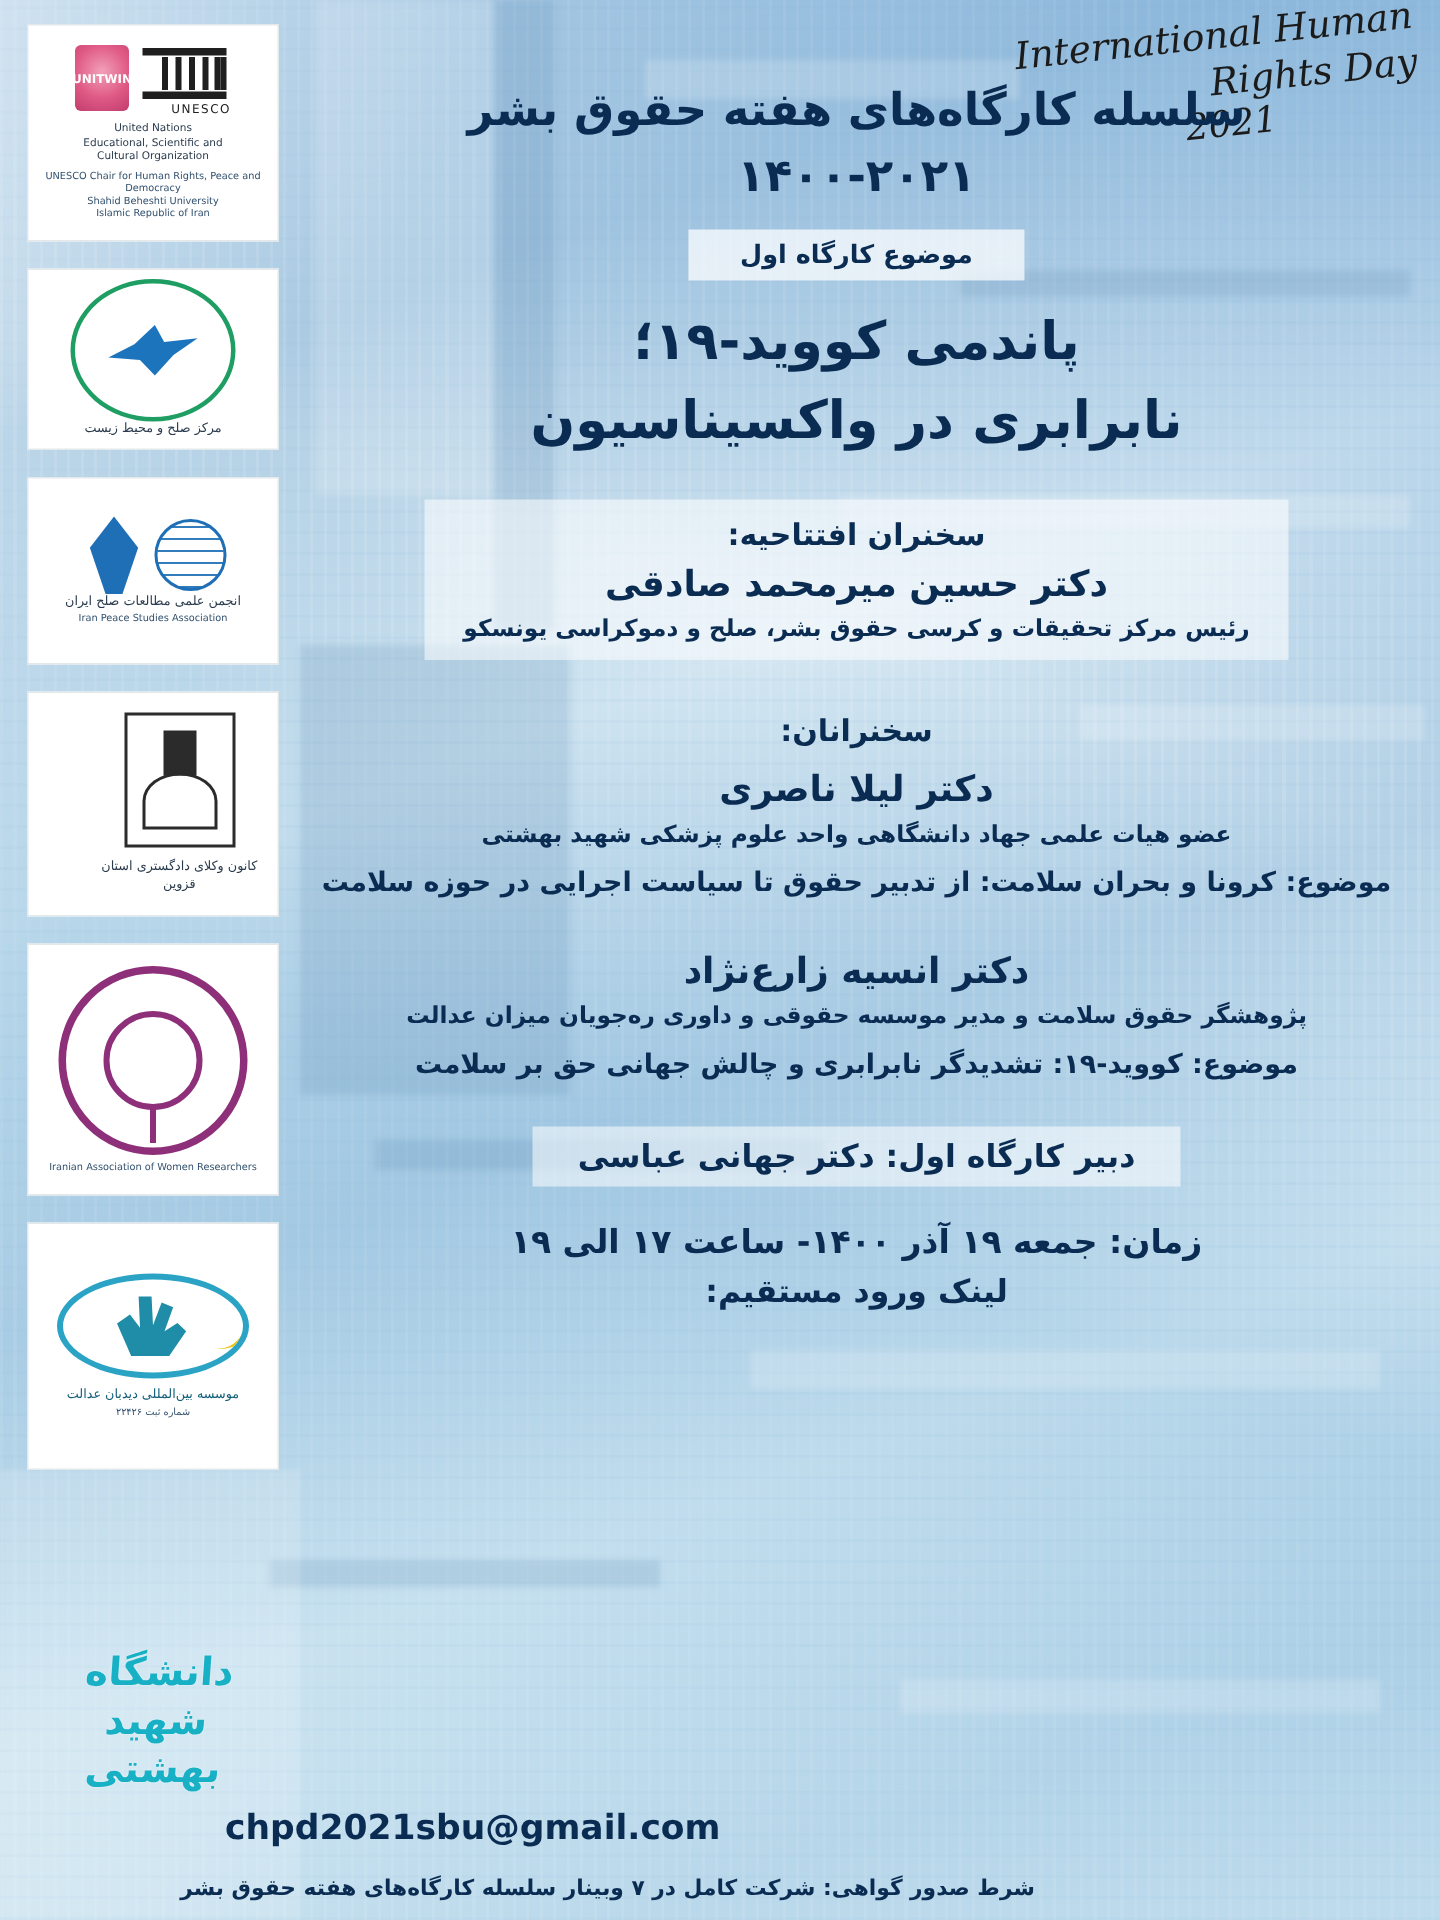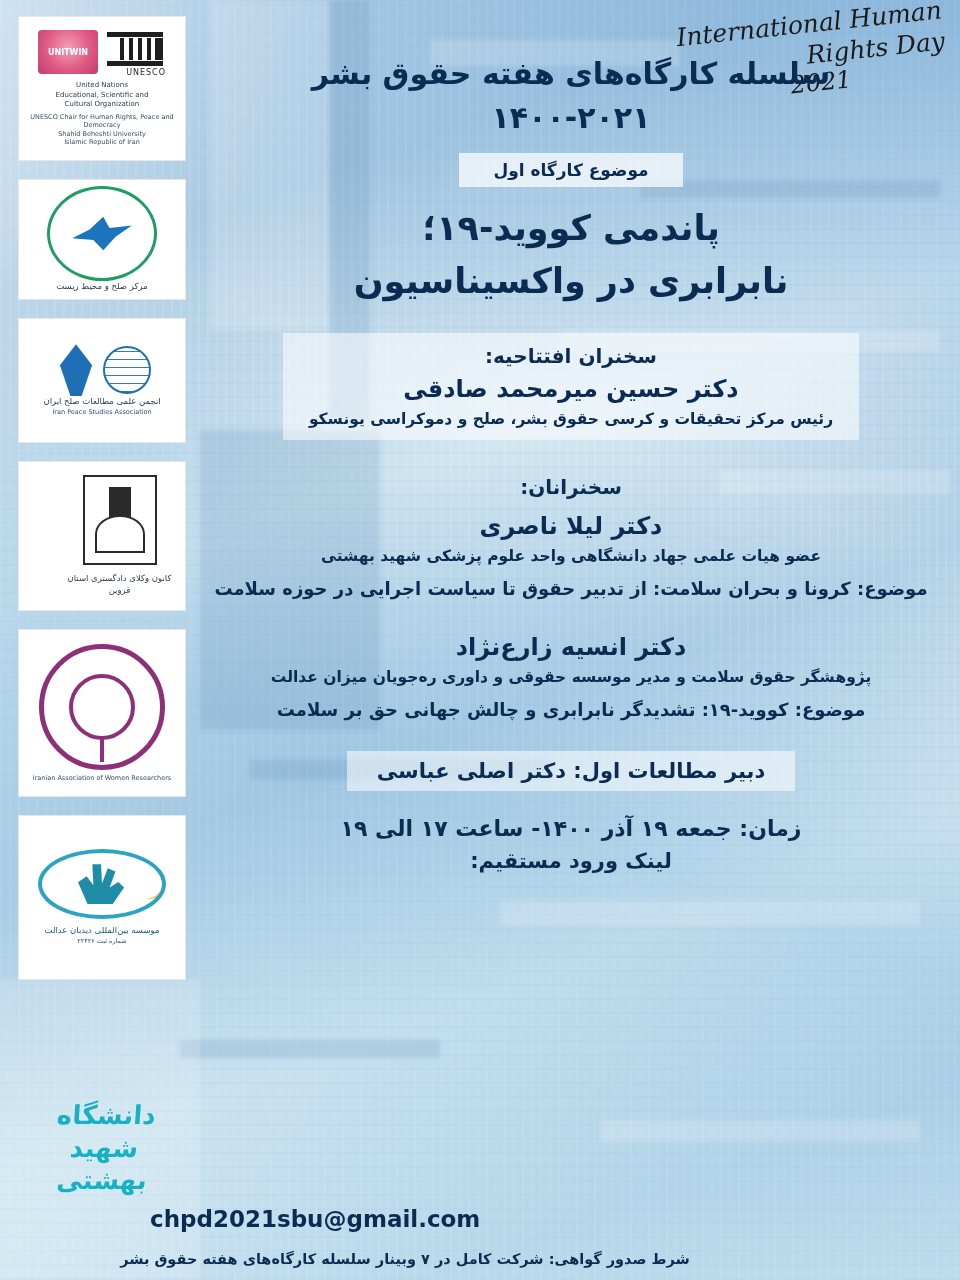--- a/index.html
+++ b/index.html
@@ -128,21 +128,21 @@
     width: 56px; height: 5px;
     background: #1f1f1f;
   }
   .unesco-word {
     font-size: 8px;
     letter-spacing: 1px;
     color: #1f1f1f;
     margin-top: 2px;
   }
   .unitwin {
-    width: 60px;
+    width: 36px;
     height: 44px;
     border-radius: 4px;
     background: radial-gradient(circle at 50% 40%, #f2a0b8 0%, #e05a86 55%, #c03d6c 100%);
     color: #fff;
     font-size: 8px;
     font-weight: bold;
     display: flex;
     align-items: center;
     justify-content: center;
   }
@@ -550,21 +550,21 @@
         <div class="subject-line">موضوع: کرونا و بحران سلامت: از تدبیر حقوق تا سیاست اجرایی در حوزه سلامت</div>
       </div>
 
       <div style="margin-top:26px;">
         <div class="name-line">دکتر انسیه زارع‌نژاد</div>
         <div class="affil-line">پژوهشگر حقوق سلامت و مدیر موسسه حقوقی و داوری ره‌جویان میزان عدالت</div>
         <div class="subject-line">موضوع: کووید-۱۹: تشدیدگر نابرابری و چالش جهانی حق بر سلامت</div>
       </div>
     </div>
 
-    <div class="secretary">دبیر مطالعات اول: دکتر اصلی عباسی</div>
+    <div class="secretary">دبیر کارگاه اول: دکتر جهانی عباسی</div>
 
     <div class="when">زمان: جمعه ۱۹ آذر ۱۴۰۰- ساعت ۱۷ الی ۱۹</div>
 
     <div class="link-label">لینک ورود مستقیم:</div>
   </div>
 
   <div class="footer">
     <div class="foot-note" style="margin-top:26px;">شرط صدور گواهی: شرکت کامل در ۷ وبینار سلسله کارگاه‌های هفته حقوق بشر</div>
     <div class="foot-email">chpd2021sbu@gmail.com</div>
   </div>

